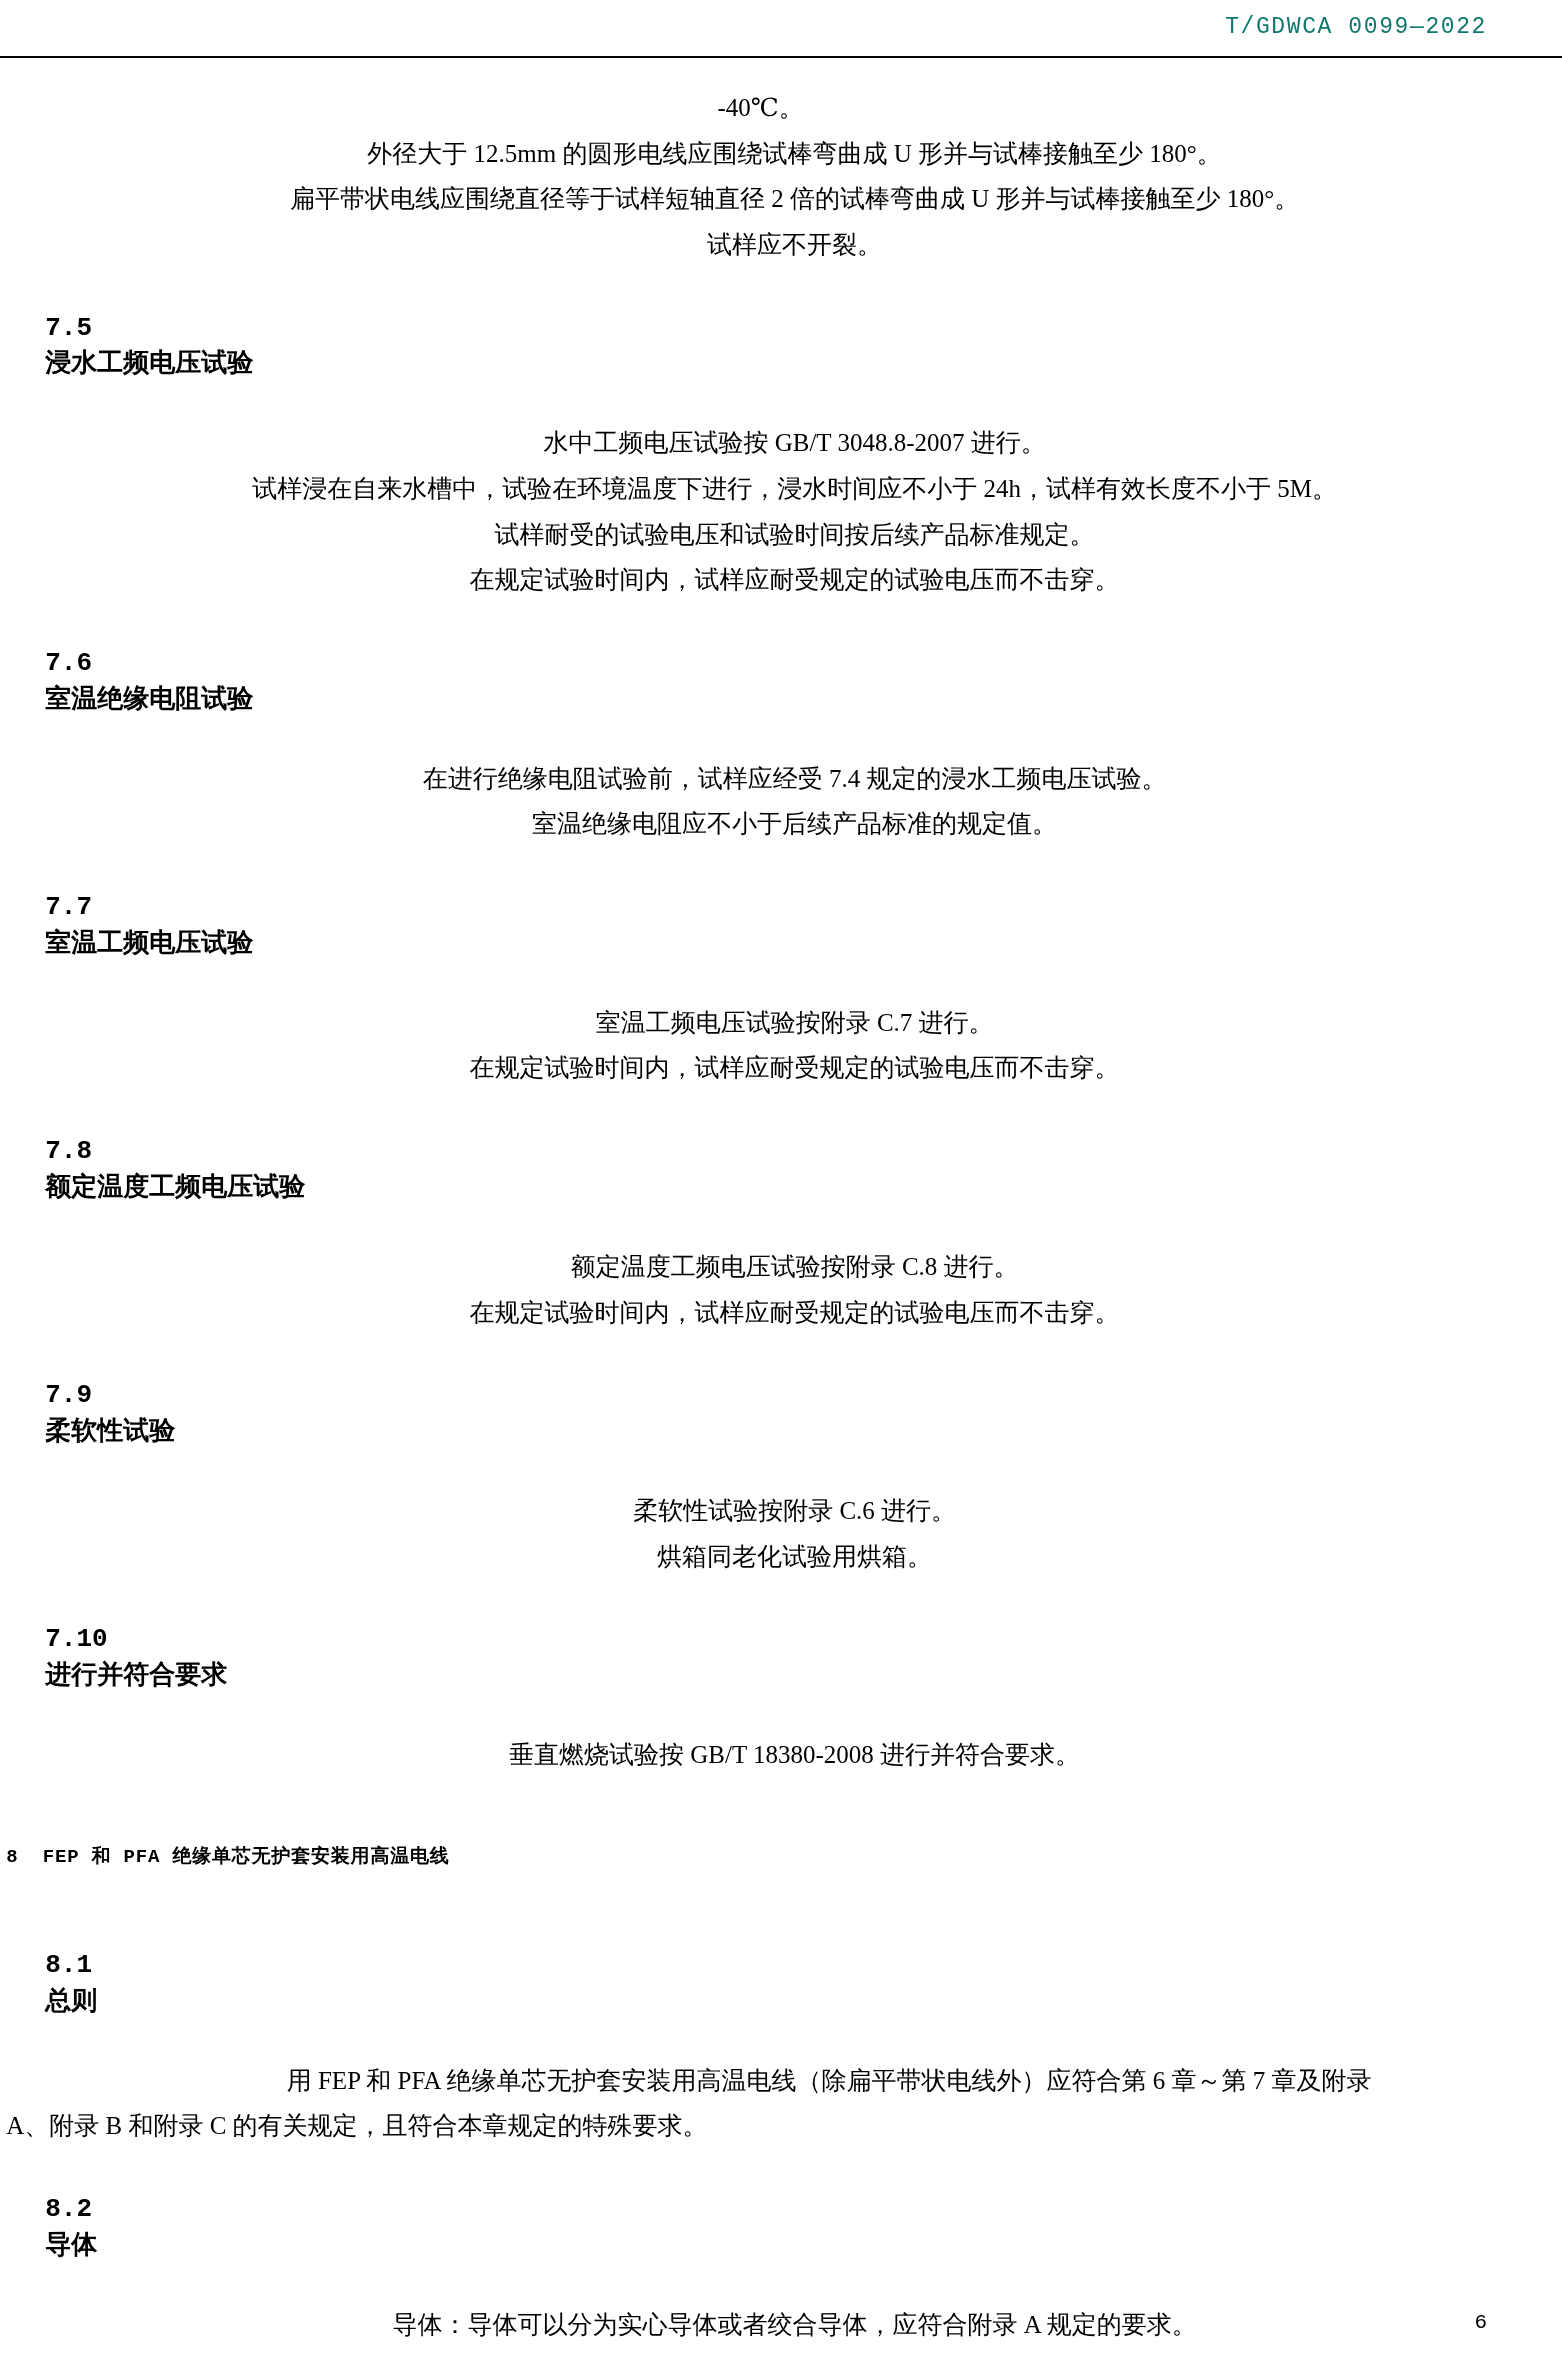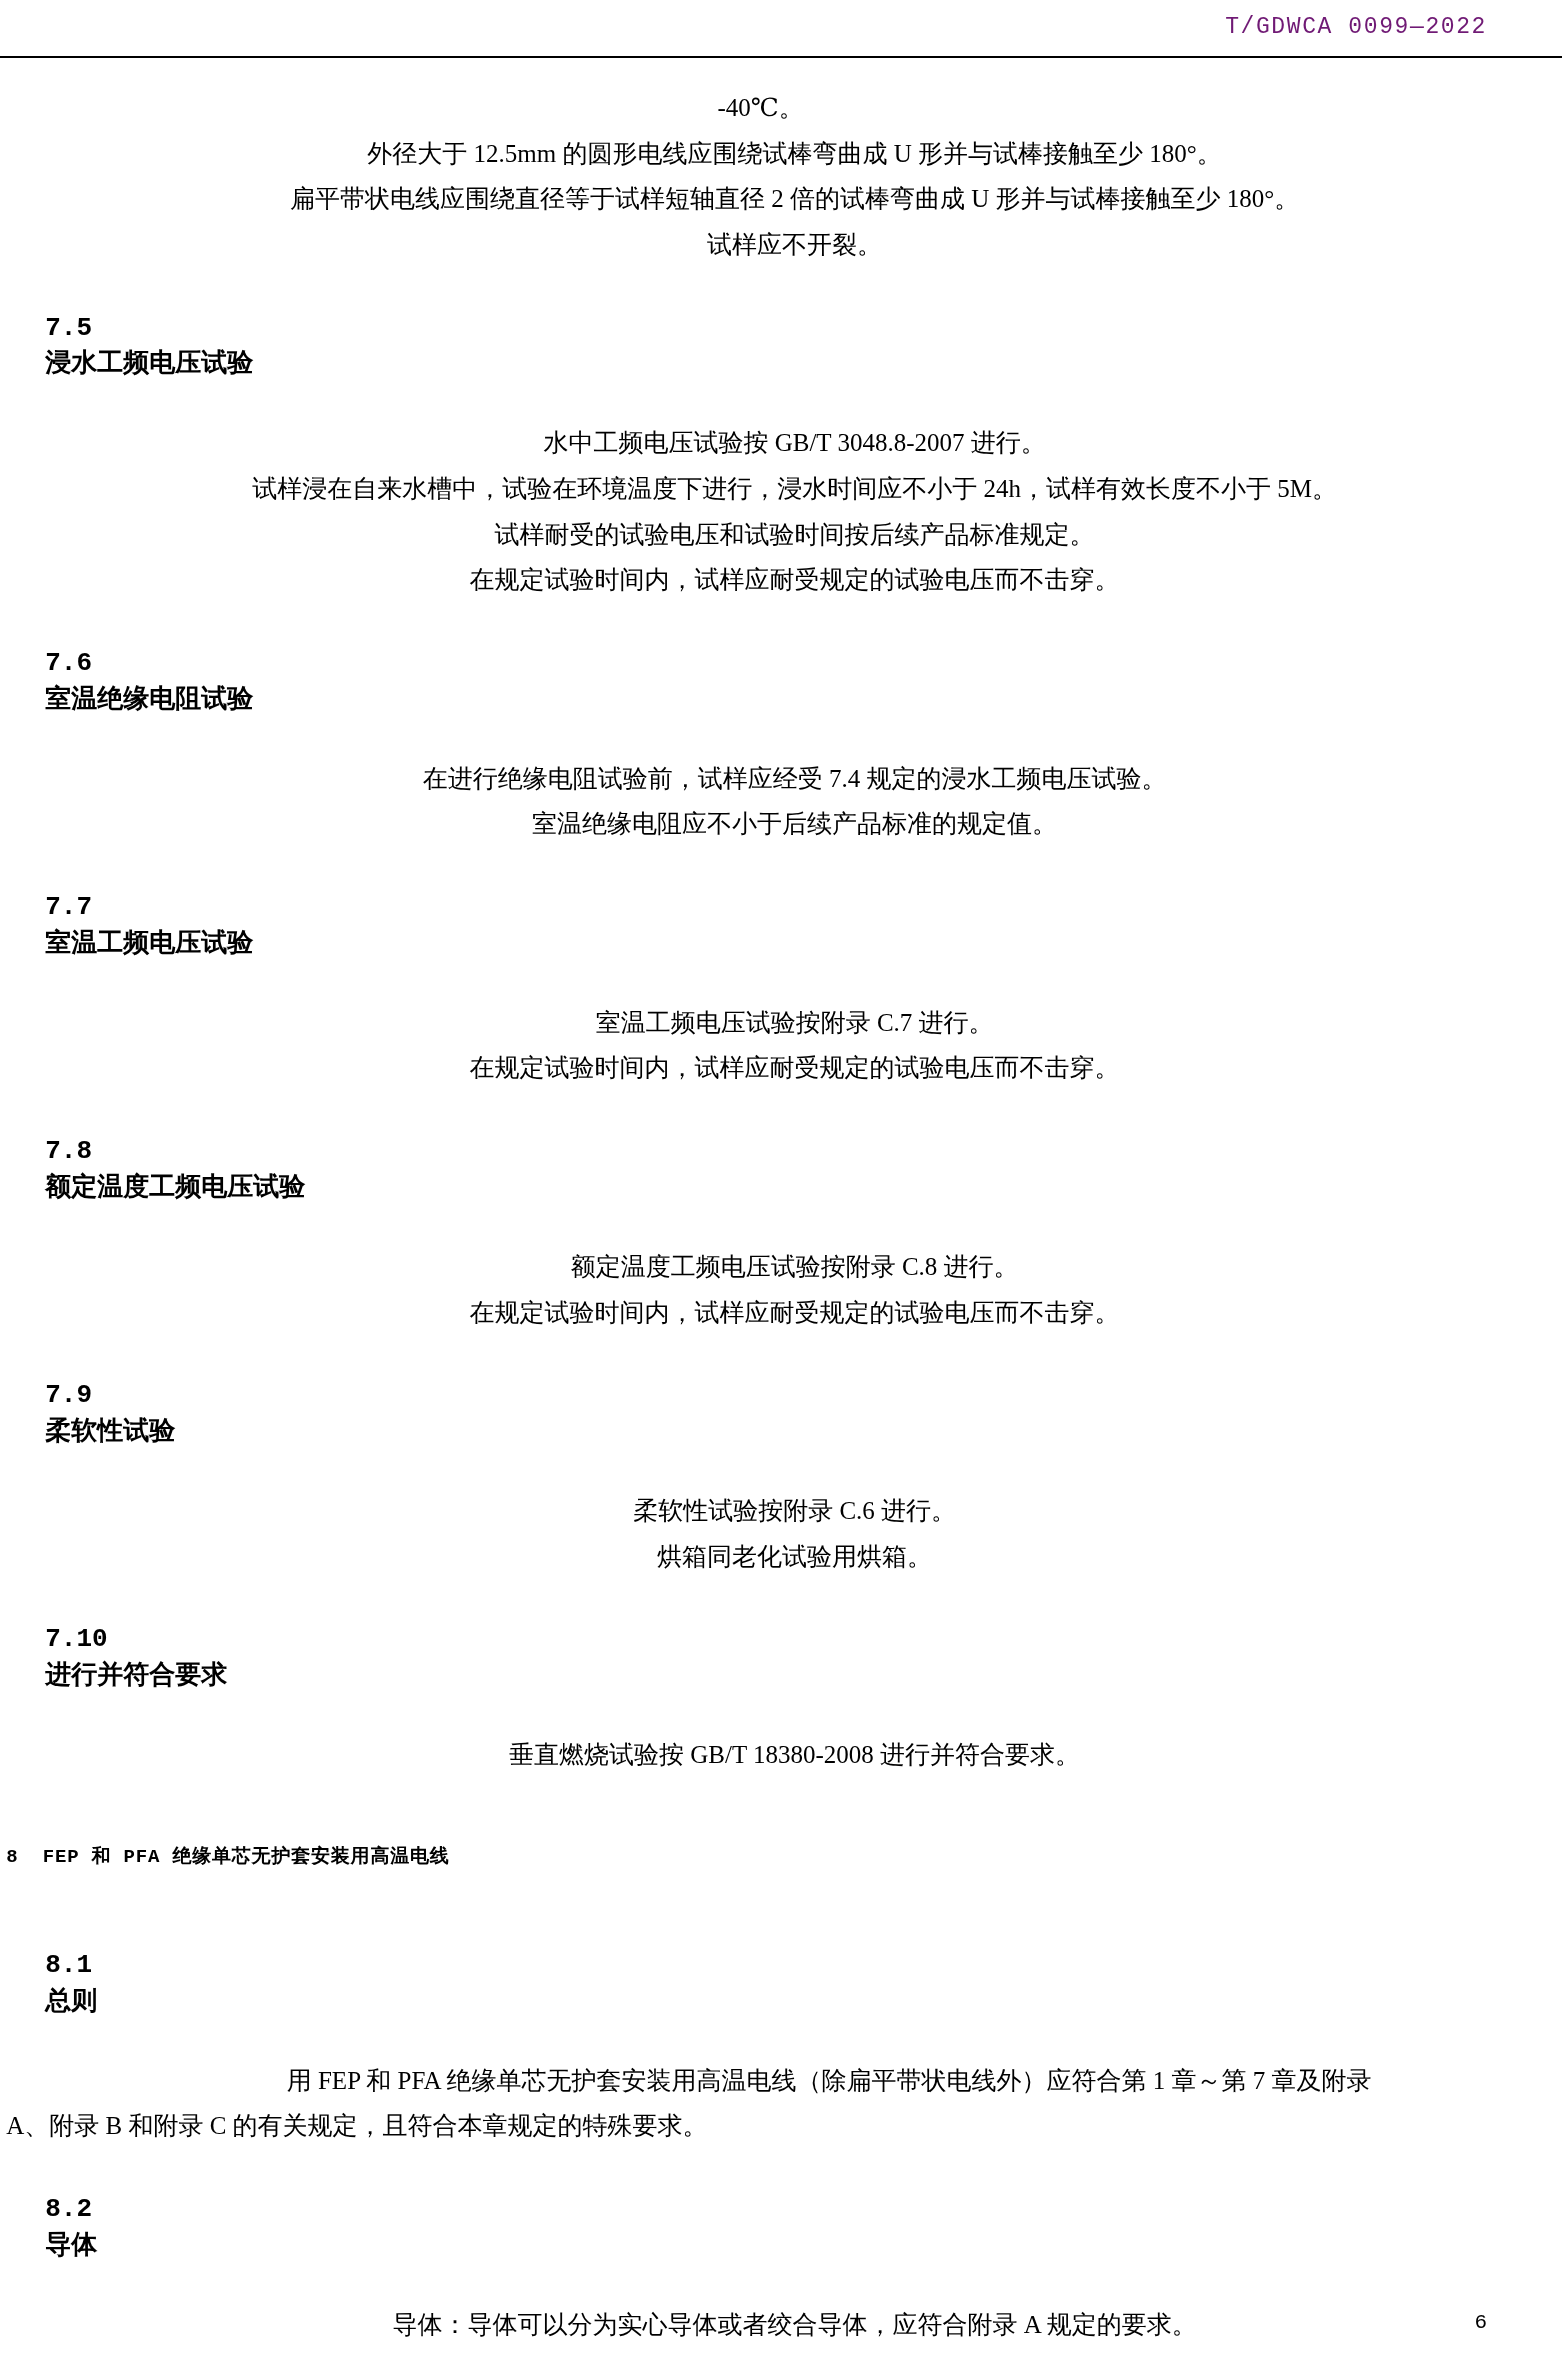--- a/index.html
+++ b/index.html
@@ -20,21 +20,21 @@
     padding: 0;
     overflow: hidden;
   }
   .header {
     position: absolute;
     top: 14px;
     right: 75px;
     font-family: "Liberation Mono", "DejaVu Sans Mono", monospace;
     font-size: 23px;
     letter-spacing: 1.6px;
-    color: #701a75;
+    color: #0f766e;
   }
   .rule {
     position: absolute;
     top: 56px;
     left: 0px;
     width: 1562px;
     height: 2.3px;
     background: #000;
   }
   .content {
@@ -165,21 +165,21 @@
     <div class="gap-lg"></div>
 
     <div class="chapter">8  FEP 和 PFA 绝缘单芯无护套安装用高温电线</div>
 
     <div class="gap-md"></div>
 
     <div class="sec">
       <span class="num">8.1</span>
       <span class="ttl">总则</span>
     </div>
-    <div class="body-line indent2">用 FEP 和 PFA 绝缘单芯无护套安装用高温电线（除扁平带状电线外）应符合第 1 章～第 7 章及附录</div>
+    <div class="body-line indent2">用 FEP 和 PFA 绝缘单芯无护套安装用高温电线（除扁平带状电线外）应符合第 6 章～第 7 章及附录</div>
     <div class="margin-line">A、附录 B 和附录 C 的有关规定，且符合本章规定的特殊要求。</div>
 
     <div class="sec">
       <span class="num">8.2</span>
       <span class="ttl">导体</span>
     </div>
     <div class="body-line">导体：导体可以分为实心导体或者绞合导体，应符合附录 A 规定的要求。</div>
 
   </div>
 

